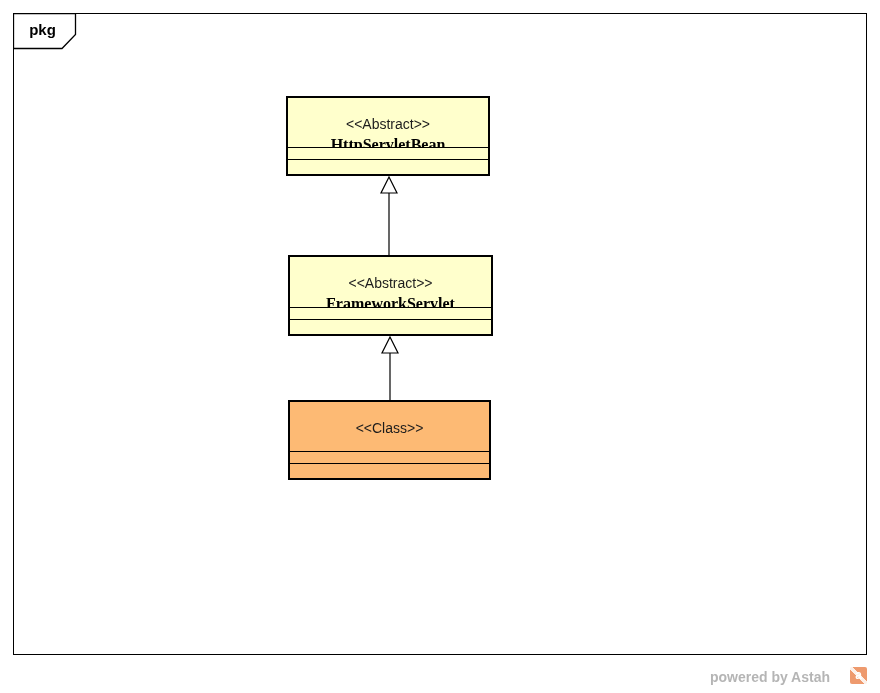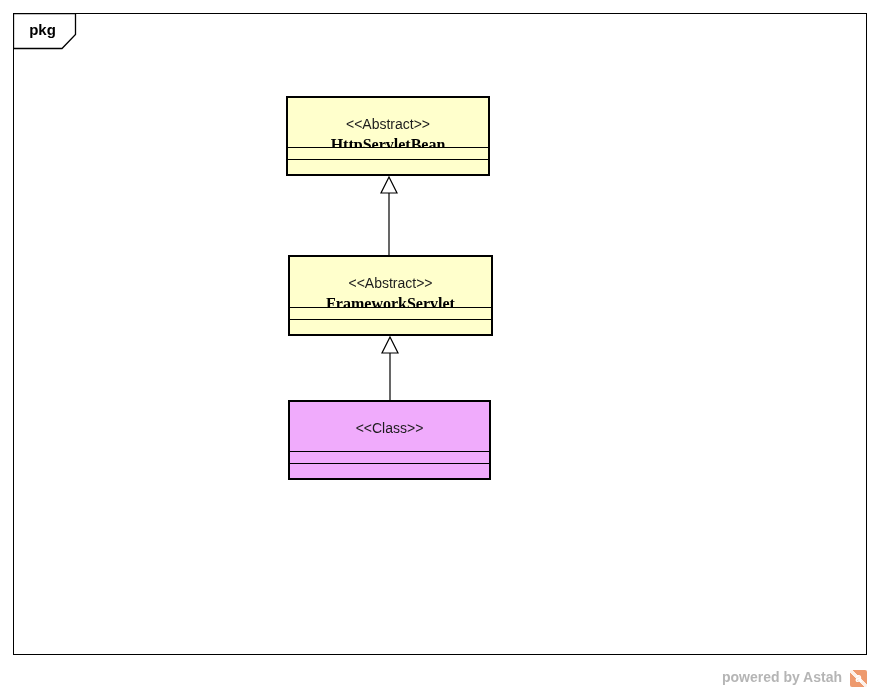--- a/index.html
+++ b/index.html
@@ -85,22 +85,22 @@
   .edge-svg {
     position: absolute;
   }
   
   .watermark {
     position: absolute;
     top: 667px;
     right: 13px;
     height: 20px;
     display: flex;
-    align-items: flex-end;
-    gap: 8px;
+    align-items: flex-start;
+    gap: 20px;
   }
   .watermark-text {
     font-size: 14px;
     font-weight: bold;
     color: #b5b5b5;
     line-height: 20px;
     white-space: nowrap;
   }
   .astah-logo {
     width: 17px;
@@ -149,21 +149,21 @@
 
   <div class="uml-class" style="left: 288px; top: 255px; width: 205px; height: 81px; background: rgb(255, 255, 204);">
     <div class="hdr">
       <div class="stereo">&lt;&lt;Abstract&gt;&gt;</div>
       <div class="cname">FrameworkServlet</div>
     </div>
     <div class="comp-attrs"></div>
     <div class="comp-ops"></div>
   </div>
 
-  <div class="uml-class" style="left: 288px; top: 400px; width: 203px; height: 80px; background: #f0abfc;">
+  <div class="uml-class" style="left: 288px; top: 400px; width: 203px; height: 80px; background: #fdba74;">
     <div class="hdr">
       <div class="stereo">&lt;&lt;Class&gt;&gt;</div>
     </div>
     <div class="comp-attrs"></div>
     <div class="comp-ops"></div>
   </div>
 
   <div class="watermark">
     <span class="watermark-text">powered by Astah</span>
     <span class="astah-logo">a</span>

